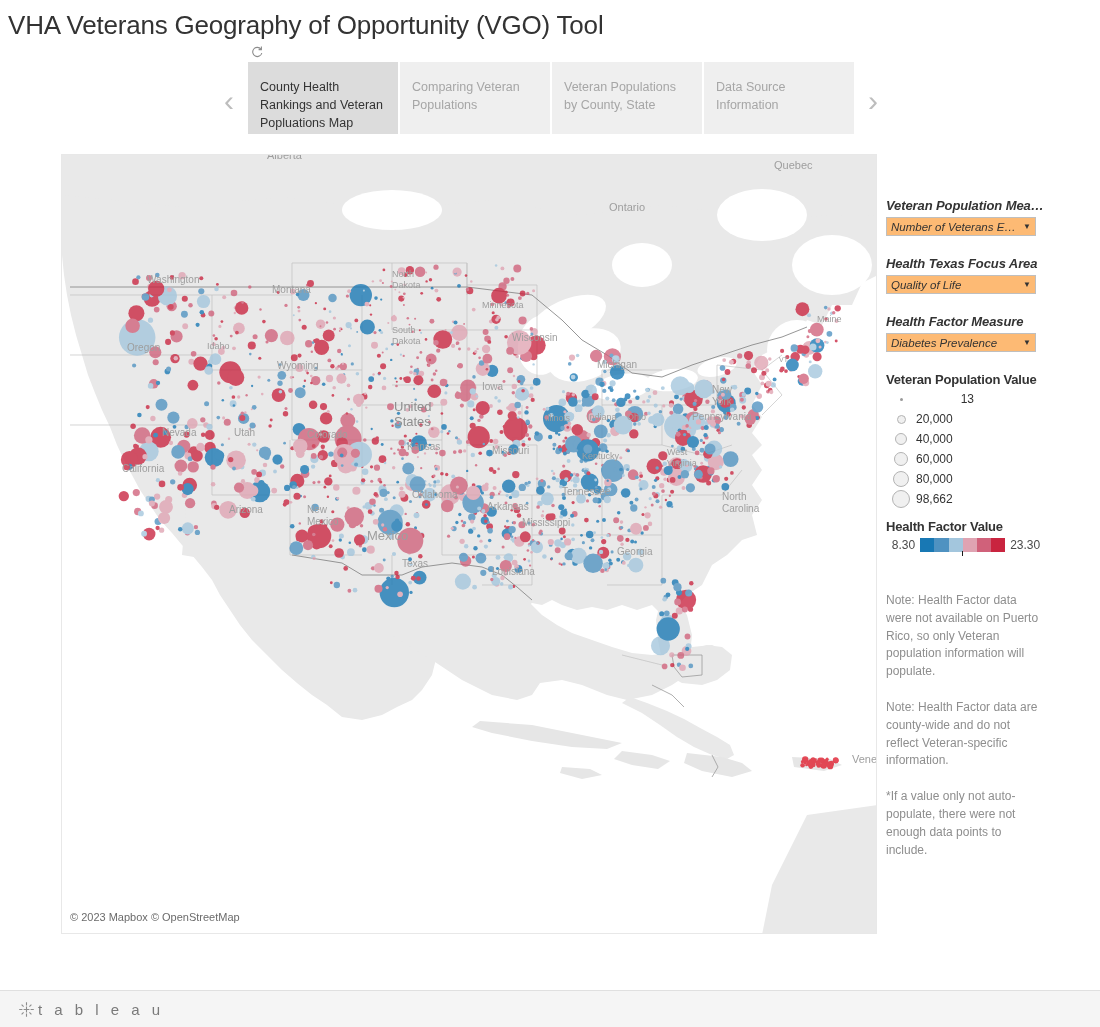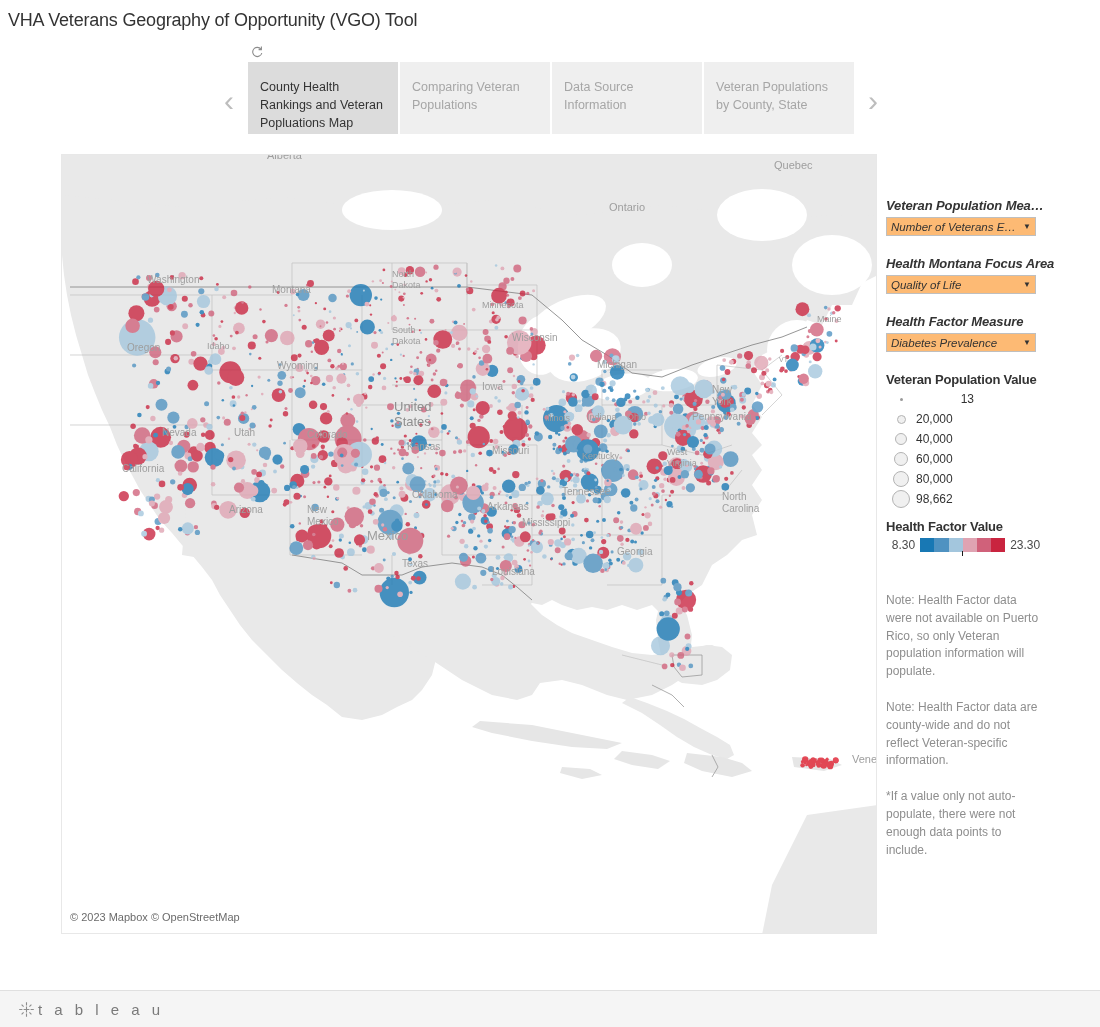--- a/index.html
+++ b/index.html
@@ -8,21 +8,21 @@
     width: 1100px; height: 1027px;
     background: #ffffff;
     font-family: "Liberation Sans", sans-serif;
     overflow: hidden;
   }
   #app { position: relative; width: 1100px; height: 1027px; background:#fff; }
 
   
   .page-title {
     position: absolute; left: 8px; top: 10px;
-    font-size: 18px; font-weight: 400; color: #333333;
+    font-size: 26px; font-weight: 400; color: #333333;
     letter-spacing: -0.2px; white-space: nowrap;
   }
 
   
   .tabstrip { position: absolute; left: 218px; top: 62px; width: 668px; height: 72px; }
   .tab-arrow {
     position: absolute; top: 22px; width: 22px; height: 34px;
     color: #bdbdbd; font-size: 30px; line-height: 30px; font-weight: 300;
     display: flex; align-items: center; justify-content: center; cursor: pointer;
     font-family: "Liberation Sans", sans-serif;
@@ -134,22 +134,22 @@
       <path d="M11 4.2 A4.6 4.6 0 1 0 11.8 8" fill="none" stroke="#8c8c8c" stroke-width="1.1"></path>
       <path d="M11.4 1.6 L11.4 4.6 L8.6 4.6" fill="none" stroke="#8c8c8c" stroke-width="1.1"></path>
     </svg>
   </div>
 
   <div class="tabstrip">
     <div class="tab-arrow left">‹</div>
     <div class="tabs-wrap">
       <div class="tab active">County Health Rankings and Veteran Popluations Map</div>
       <div class="tab">Comparing Veteran Populations</div>
+      <div class="tab">Veteran Populations by County, State</div>
       <div class="tab">Data Source Information</div>
-      <div class="tab">Veteran Populations by County, State</div>
     </div>
     <div class="tab-arrow right">›</div>
   </div>
 
   <div class="map-frame">
     <svg class="map-svg" viewBox="0 0 816 780">
       <defs>
         <clipPath id="mapclip">
             <rect x="0" y="0" width="816" height="780"></rect>
           </clipPath>
@@ -1968,21 +1968,21 @@
 
     <div class="ctl-group">
       <div class="ctl-label">Veteran Population Mea…</div>
       <div class="dropdown">
         <span class="dd-text">Number of Veterans E…</span>
         <span class="dd-caret">▼</span>
       </div>
     </div>
 
     <div class="ctl-group">
-      <div class="ctl-label">Health Montana Focus Area</div>
+      <div class="ctl-label">Health Texas Focus Area</div>
       <div class="dropdown">
         <span class="dd-text">Quality of Life</span>
         <span class="dd-caret">▼</span>
       </div>
     </div>
 
     <div class="ctl-group">
       <div class="ctl-label">Health Factor Measure</div>
       <div class="dropdown">
         <span class="dd-text">Diabetes Prevalence</span>

